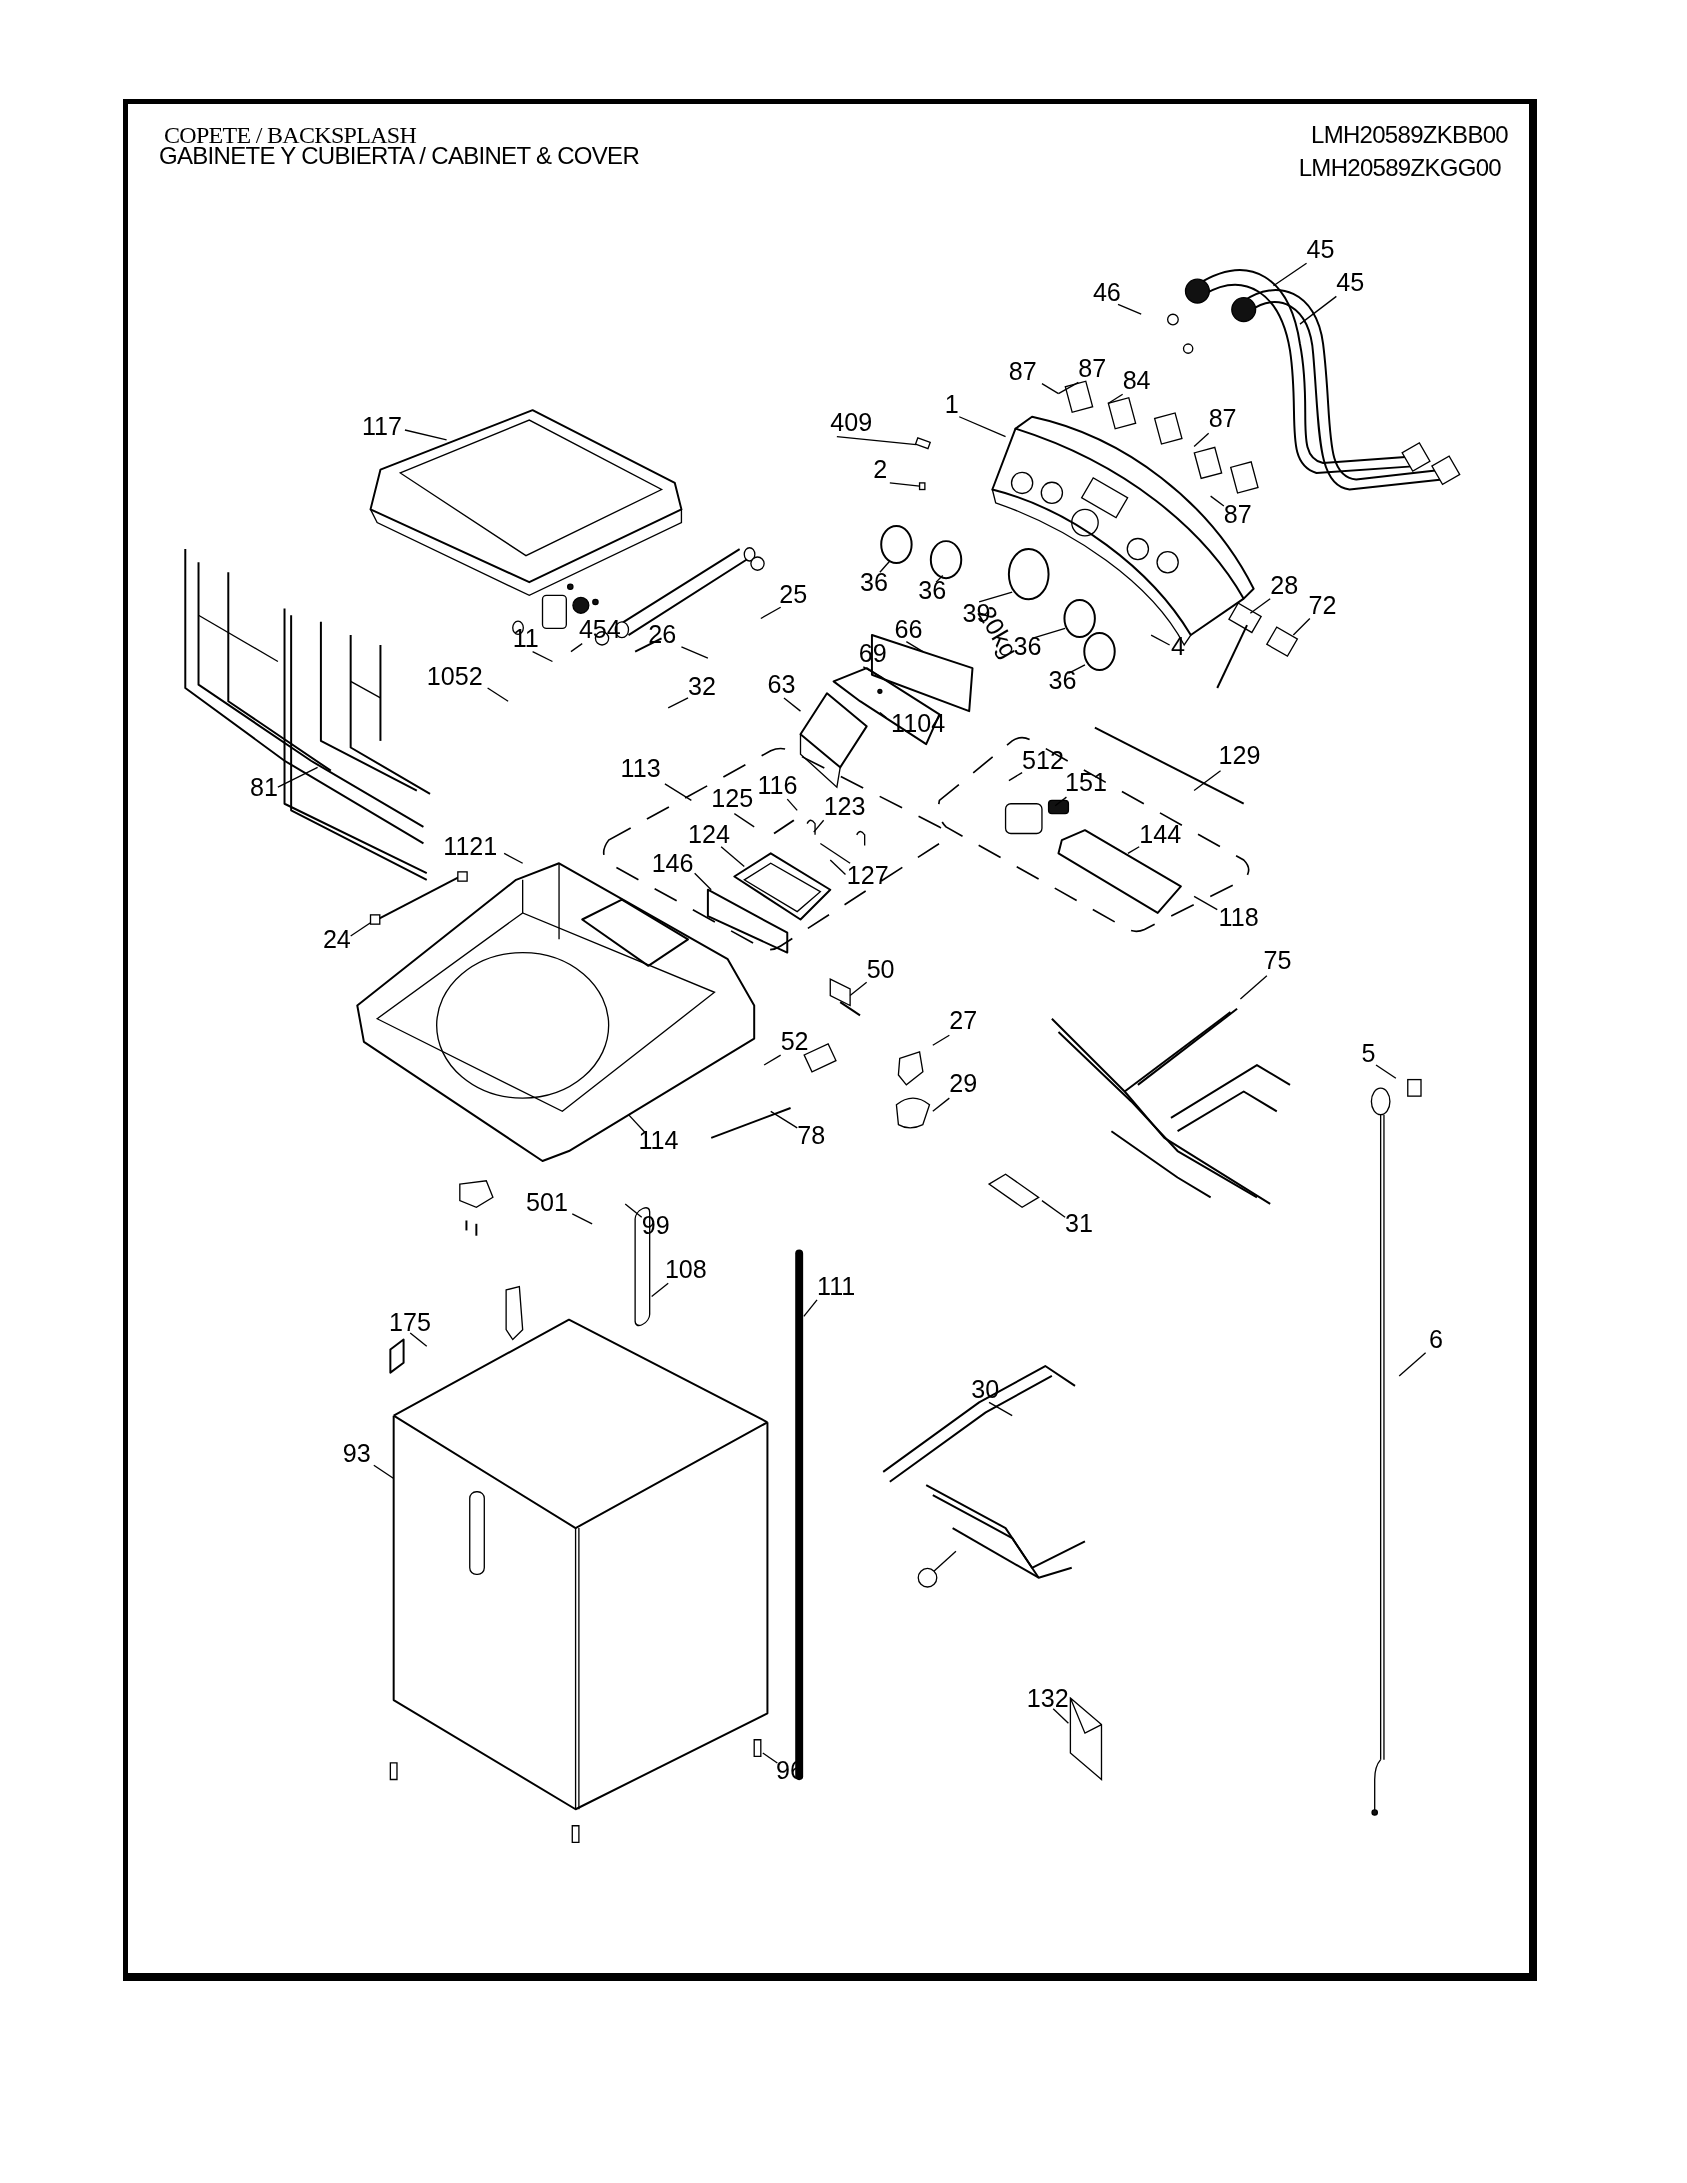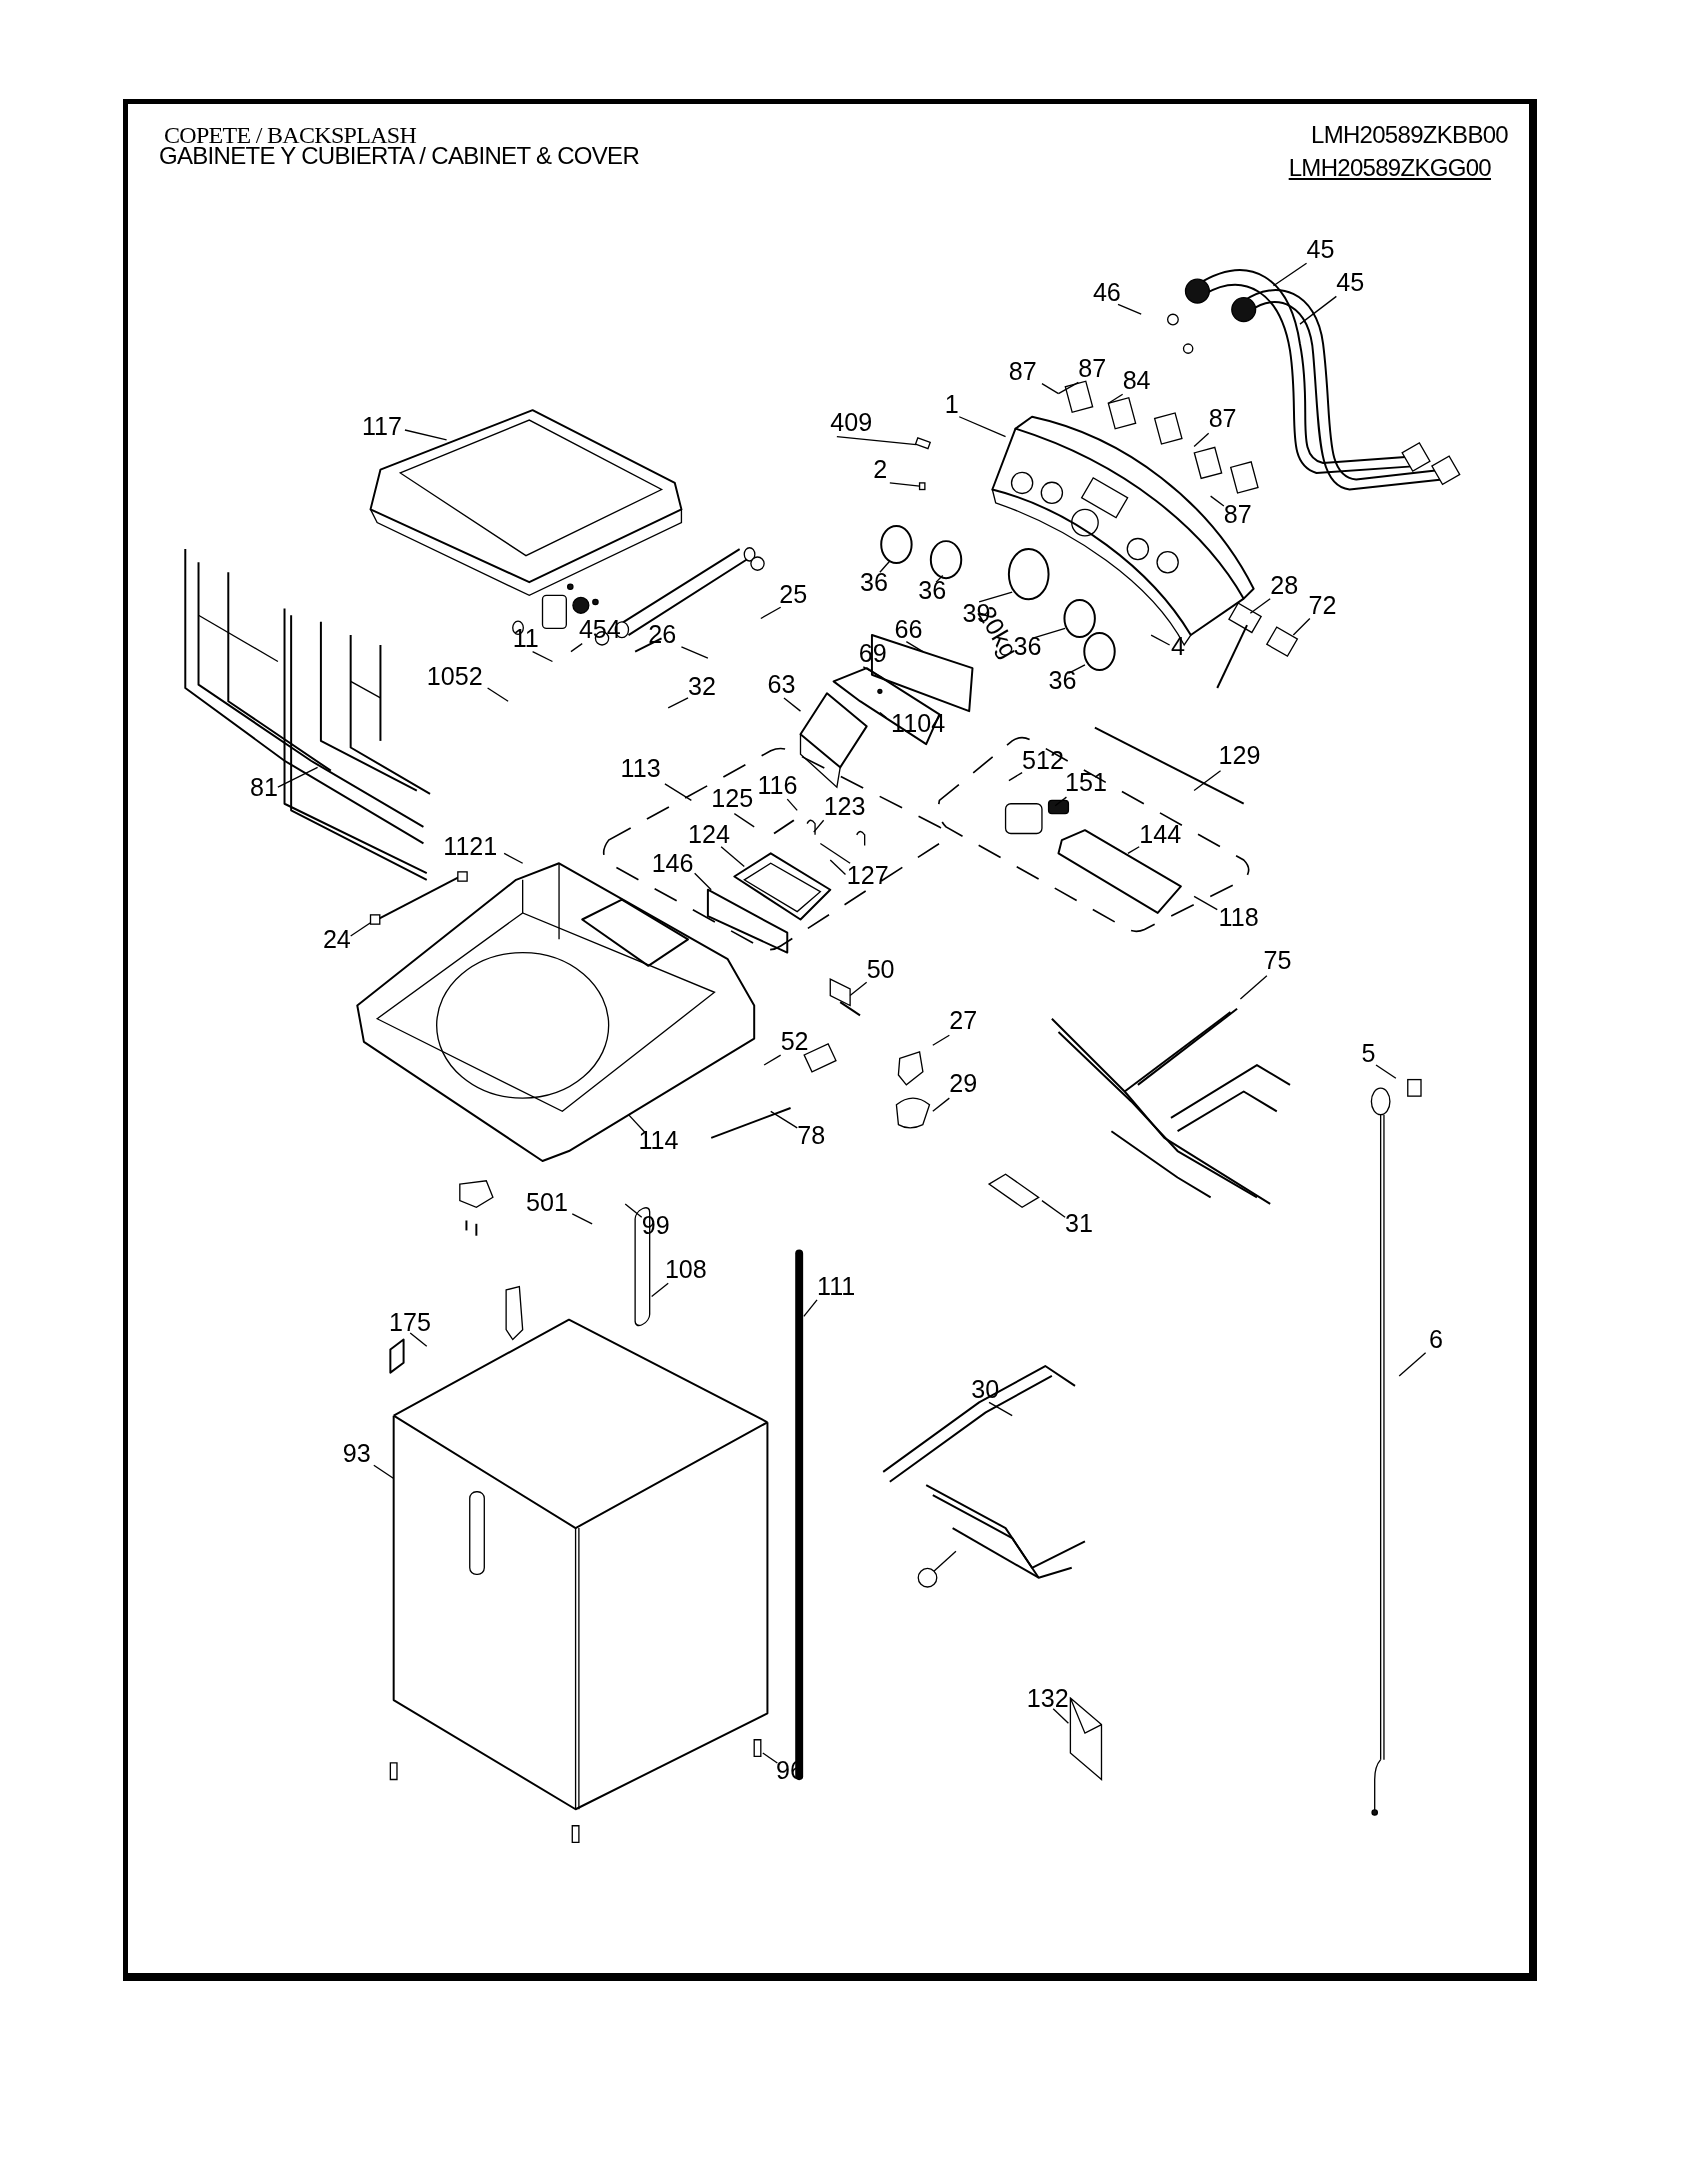--- a/index.html
+++ b/index.html
@@ -19,21 +19,21 @@
   .dash { stroke: #000; stroke-width: 2.5; fill: none; stroke-dasharray: 38 28; }
 </style>
 </head>
 <body>
 
 <div class="frame"></div>
 
 <div class="hdr" style="left:164px; top:123px;font-family:Liberation Serif, serif;">COPETE / BACKSPLASH</div>
 <div class="hdr" style="left:159px; top:144px;">GABINETE Y CUBIERTA / CABINET &amp; COVER</div>
 <div class="hdr right" style="right:179px; top:123px;">LMH20589ZKBB00</div>
-<div class="hdr right" style="right:196px; top:156px;text-decoration:underline;">LMH20589ZKGG00</div>
+<div class="hdr right" style="right:186px; top:156px;">LMH20589ZKGG00</div>
 
 <svg class="diagram" width="1687" height="2183" viewBox="0 0 2550 3300">
 
   <g>
     <path class="part" d="M1810,430 C1890,380 1950,420 1965,520 C1985,620 1955,690 2000,700 L2135,690"></path>
     <path class="part" d="M1820,445 C1880,410 1935,440 1950,530 C1965,630 1940,700 1990,715 L2135,705"></path>
     <path class="part" d="M1880,455 C1930,420 1990,440 2000,520 C2015,640 2000,720 2050,725 L2180,710"></path>
     <path class="part" d="M1890,470 C1930,440 1980,460 1985,535 C1995,650 1990,735 2040,740 L2180,725"></path>
     <circle class="dark" cx="1810" cy="440" r="18"></circle>
     <circle class="dark" cx="1880" cy="468" r="18"></circle>

